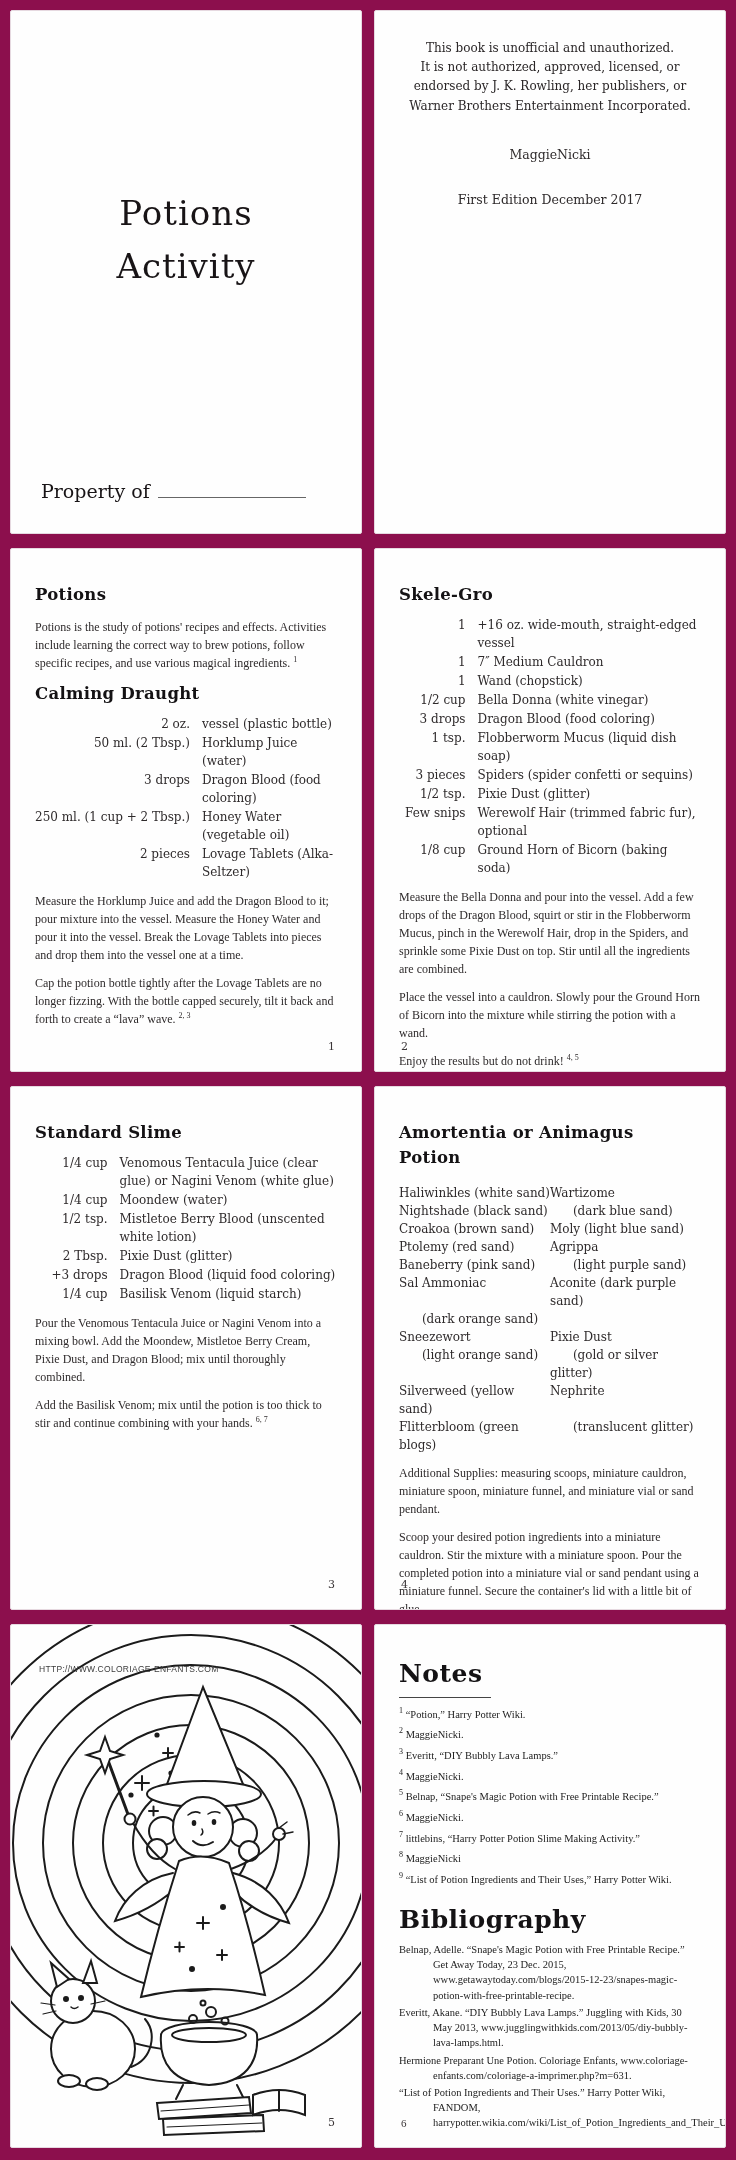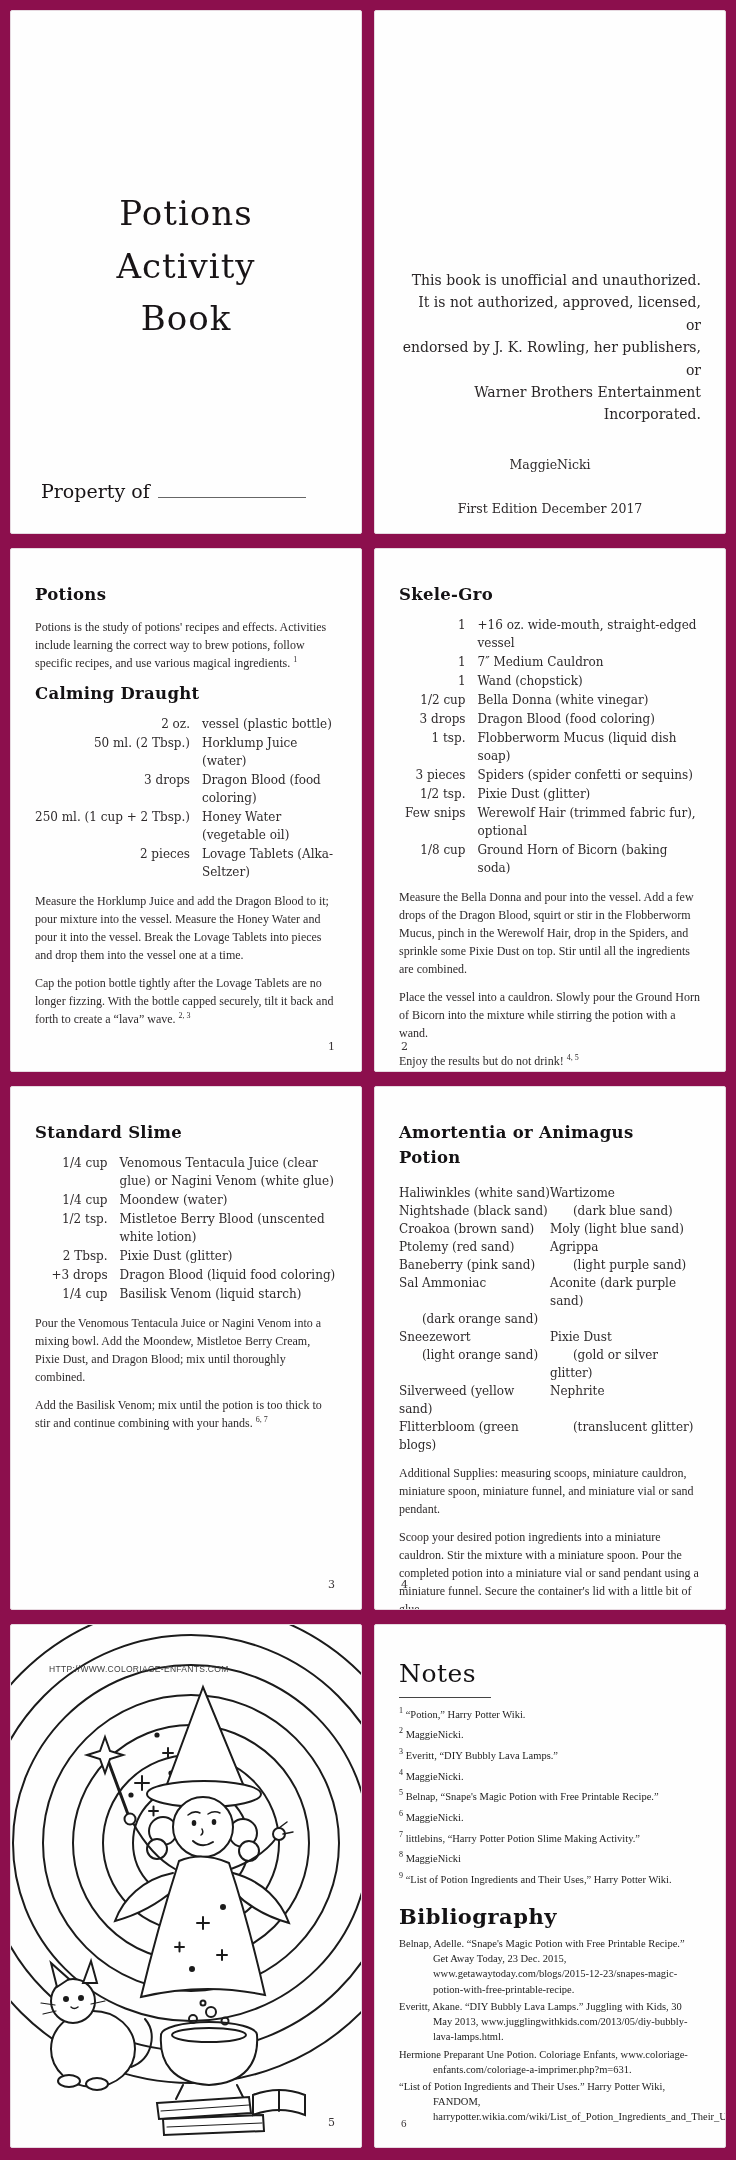--- a/index.html
+++ b/index.html
@@ -44,23 +44,22 @@
     white-space: nowrap;
   }
   .blank-line {
     display: inline-block;
     width: 148px;
     border-bottom: 1.5px solid #666;
     margin-left: 8px;
   }
   
   .disclaimer {
-    margin-top: 230px;
-    text-align: right;
-    font-size: 14px;
+    text-align: center;
+    font-size: 12px;
     line-height: 1.6;
     color: #2a2627;
   }
   .author { margin-top: 30px; text-align: center; font-size: 12.5px; }
   .edition { margin-top: 26px; text-align: center; font-size: 12.5px; }
   
   h2.rhead {
     font-size: 16.5px;
     font-weight: bold;
     letter-spacing: .3px;
@@ -77,55 +76,54 @@
   p.body sup, .note sup { font-size: 8px; }
   
   table.sand { width: 100%; border-collapse: collapse; margin: 13px 0 6px 0; }
   table.sand td { vertical-align: top; font-size: 12px; line-height: 1.5; white-space: pre-wrap; width: 50%; }
   .pagenum { position: absolute; bottom: 16px; font-size: 11px; color: #3a3537; }
   .pagenum.pr { right: 26px; }
   .pagenum.pl { left: 26px; }
   
   .coloring { padding: 0; }
   .col-url {
-    position: absolute; top: 38px; left: 38px;
+    position: absolute; top: 38px; left: 28px;
     font-family: "Liberation Sans", sans-serif;
     font-size: 8.5px; letter-spacing: .3px; color: #3c3c3c;
     z-index: 3;
   }
   .col-art { position: absolute; inset: 0; z-index: 1; }
   
   .serif { font-family: "Liberation Serif", serif; }
   h2.nhead {
     font-family: "DejaVu Serif", serif;
-    font-size: 25px; font-weight: normal; color: #141214;
+    font-size: 25px; font-weight: bold; color: #141214;
     margin: 2px 0 4px 0; letter-spacing: .5px;
   }
   .note-rule { width: 92px; border-top: 1.2px solid #444; margin: 2px 0 8px 0; }
   .note { font-size: 10.5px; line-height: 1.35; margin: 5px 0; color: #222; }
   h2.bhead {
     font-family: "DejaVu Serif", serif;
-    font-size: 21px; font-weight: bold; color: #141214;
+    font-size: 25px; font-weight: bold; color: #141214;
     margin: 14px 0 4px 0; letter-spacing: .5px;
   }
   p.bib {
     font-size: 10.5px; line-height: 1.45; color: #222;
     padding-left: 34px; text-indent: -34px; margin: 2px 0;
   }
 </style>
 </head>
 <body>
 
 <div class="board">
 
   <div class="page">
     <div class="cover-title">
       <div>Potions</div>
       <div>Activity</div>
-      <div>Book</div>
     </div>
     <div class="property">
       <span>Property of</span><span class="blank-line"></span>
     </div>
   </div>
 
   <div class="page">
     <div class="disclaimer">
       <div>This book is unofficial and unauthorized.</div>
       <div>It is not authorized, approved, licensed, or</div>

